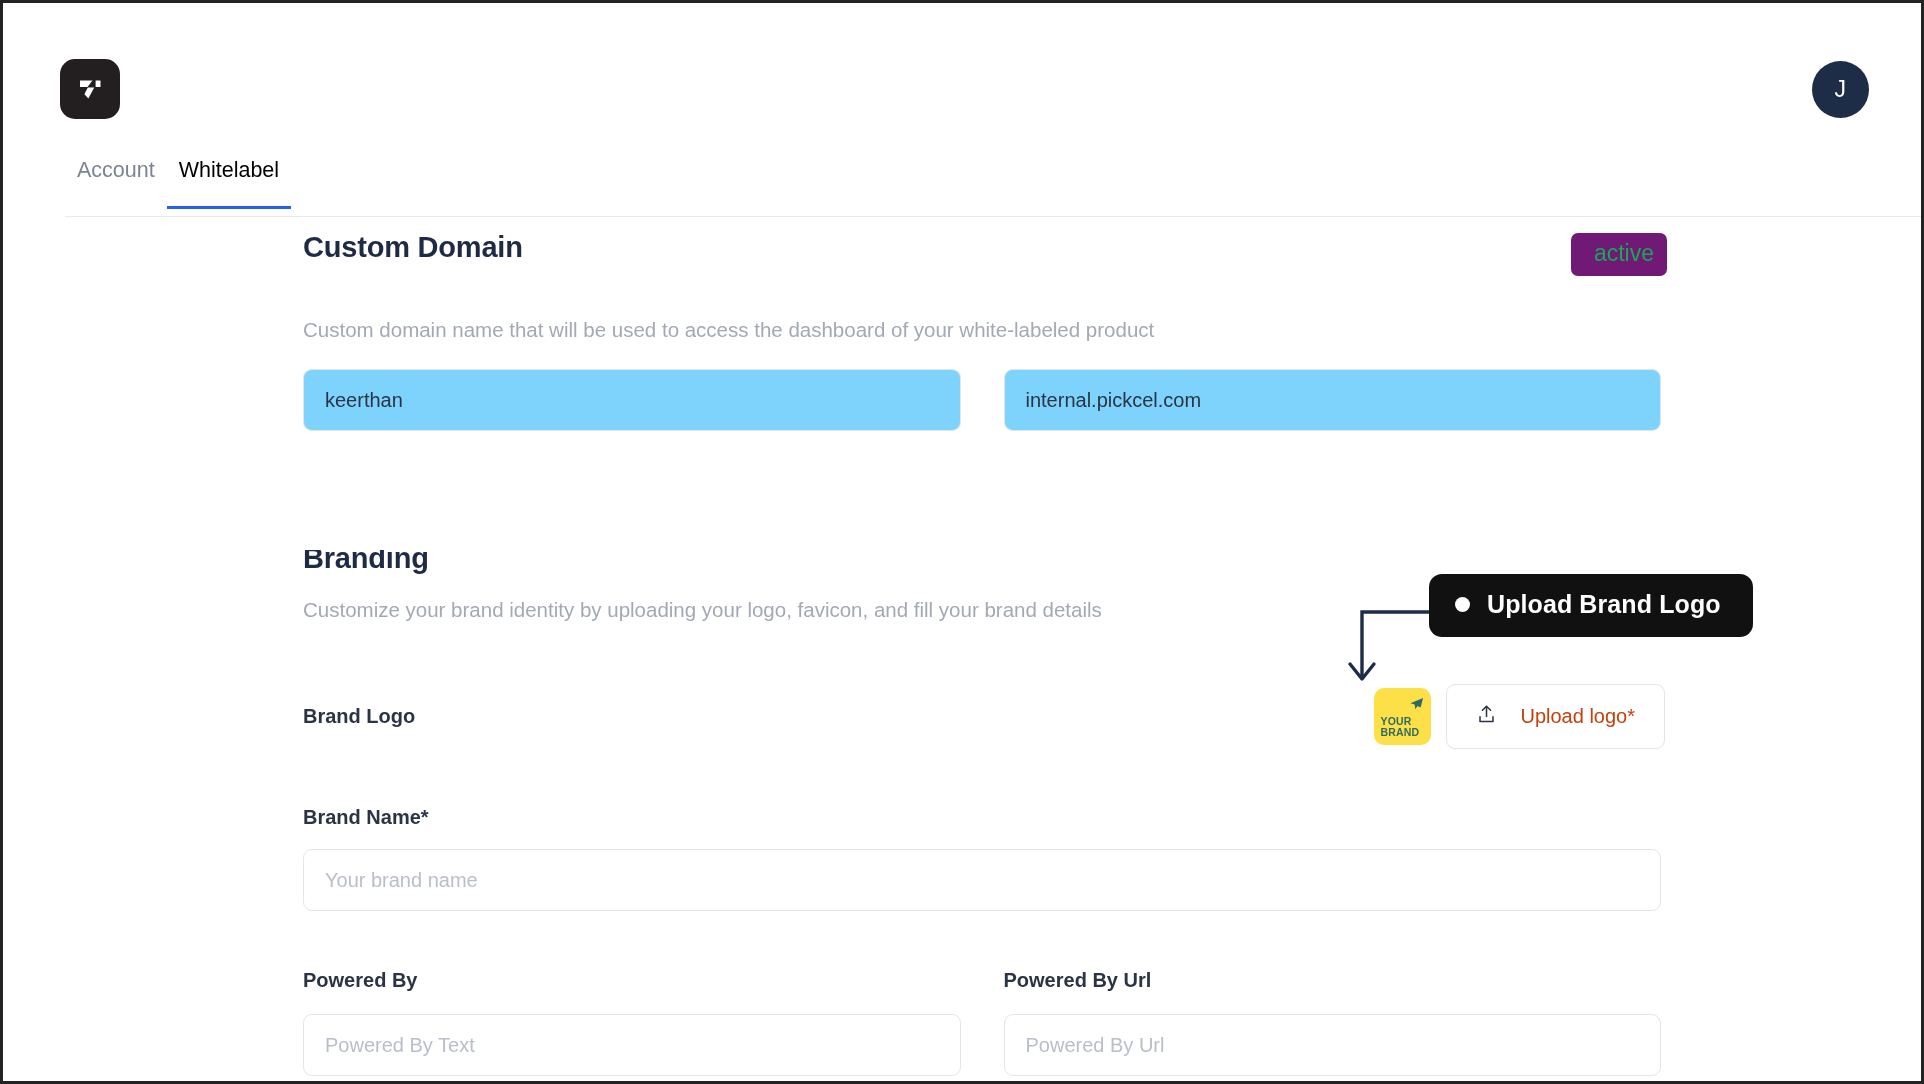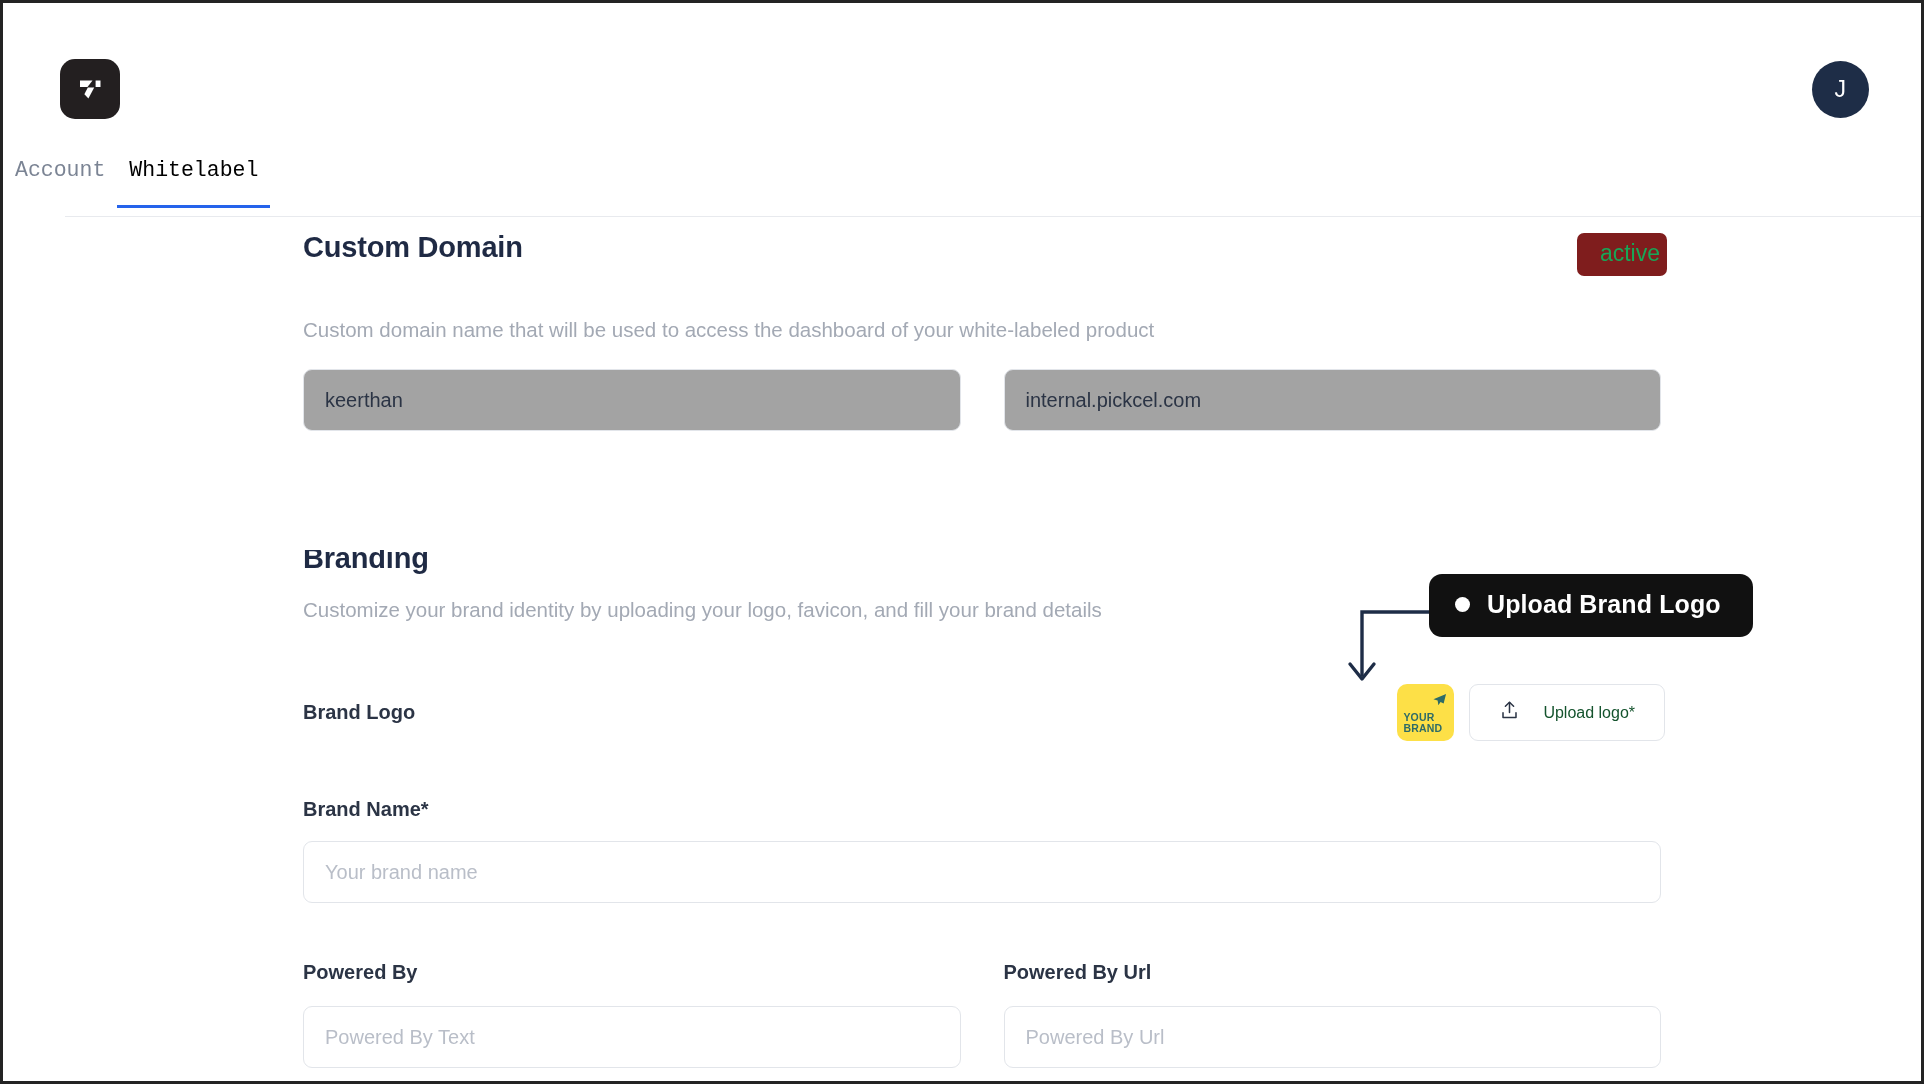--- a/index.html
+++ b/index.html
@@ -55,23 +55,23 @@
     display: flex;
     align-items: center;
     justify-content: center;
     letter-spacing: .3px;
   }
 
   
   .tabs-row {
     position: relative;
     height: 89px;
+    padding-left: 62px;
     display: flex;
     align-items: flex-start;
-    font-family: Liberation Mono, monospace;
   }
   .tabs-row::after {
     content: "";
     position: absolute;
     left: 62px;
     right: 0;
     bottom: 0;
     height: 1px;
     background: #e8eaee;
   }
@@ -119,25 +119,25 @@
   }
 
   .section-title {
     font-size: 29px;
     font-weight: bold;
     color: #1f2a44;
     letter-spacing: -0.2px;
   }
 
   .badge-active {
-    background: #7f1d1d;
+    background: #701a75;
     color: #18a657;
     font-size: 23px;
     border-radius: 7px;
-    padding: 9px 7px 11px 23px;
+    padding: 9px 13px 11px 23px;
     line-height: 1;
     margin-right: -6px;
     margin-top: 2px;
   }
 
   .section-sub {
     font-size: 20.5px;
     color: #a3a9b4;
     margin-top: 42px;
   }
@@ -147,21 +147,21 @@
     gap: 43px;
     margin-top: 27px;
   }
   .field-col { flex: 1 1 0; min-width: 0; }
 
   .text-input {
     width: 100%;
     height: 62px;
     border: 1px solid #e2e5ea;
     border-radius: 9px;
-    background: #a3a3a3;
+    background: #7dd3fc;
     font-family: "Liberation Sans", sans-serif;
     font-size: 20px;
     color: #2b3445;
     padding: 0 21px;
     outline: none;
   }
   .text-input.plain { background: #ffffff; }
   .text-input::placeholder { color: #b9bec8; }
 
   
@@ -227,27 +227,27 @@
     font-size: 10.5px;
     font-weight: bold;
     line-height: 11px;
     letter-spacing: .2px;
   }
 
   .upload-btn {
     display: flex;
     align-items: center;
     gap: 23px;
-    height: 57px;
+    height: 65px;
     border: 1px solid #e2e5ea;
     border-radius: 9px;
     background: #ffffff;
     padding: 0 29px;
-    font-size: 16px;
-    color: #14532d;
+    font-size: 20px;
+    color: #c2410c;
     cursor: pointer;
     white-space: nowrap;
   }
 
   .brand-name-block { margin-top: 57px; }
   .brand-name-block .text-input { margin-top: 20px; }
 
   .powered-row {
     display: flex;
     gap: 43px;

